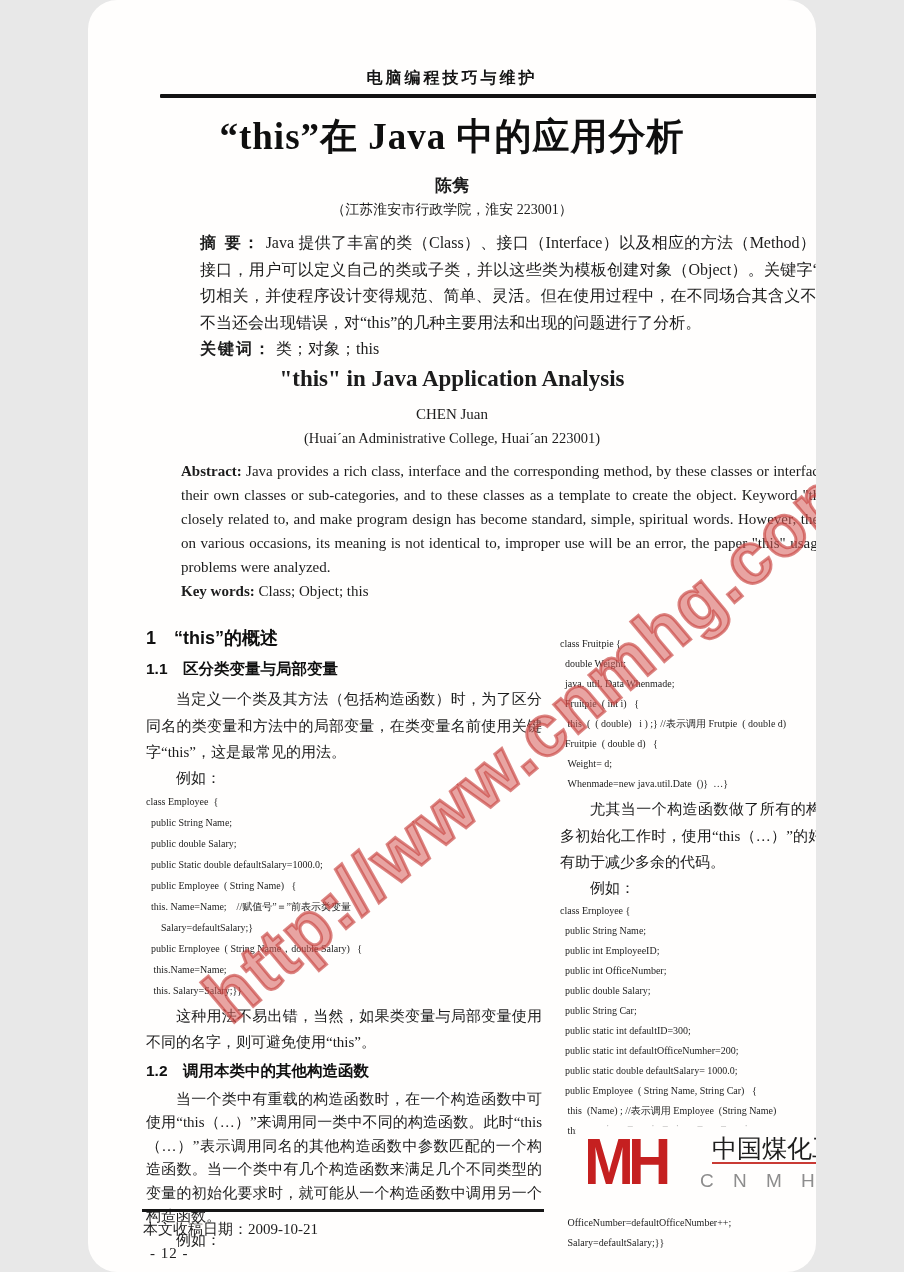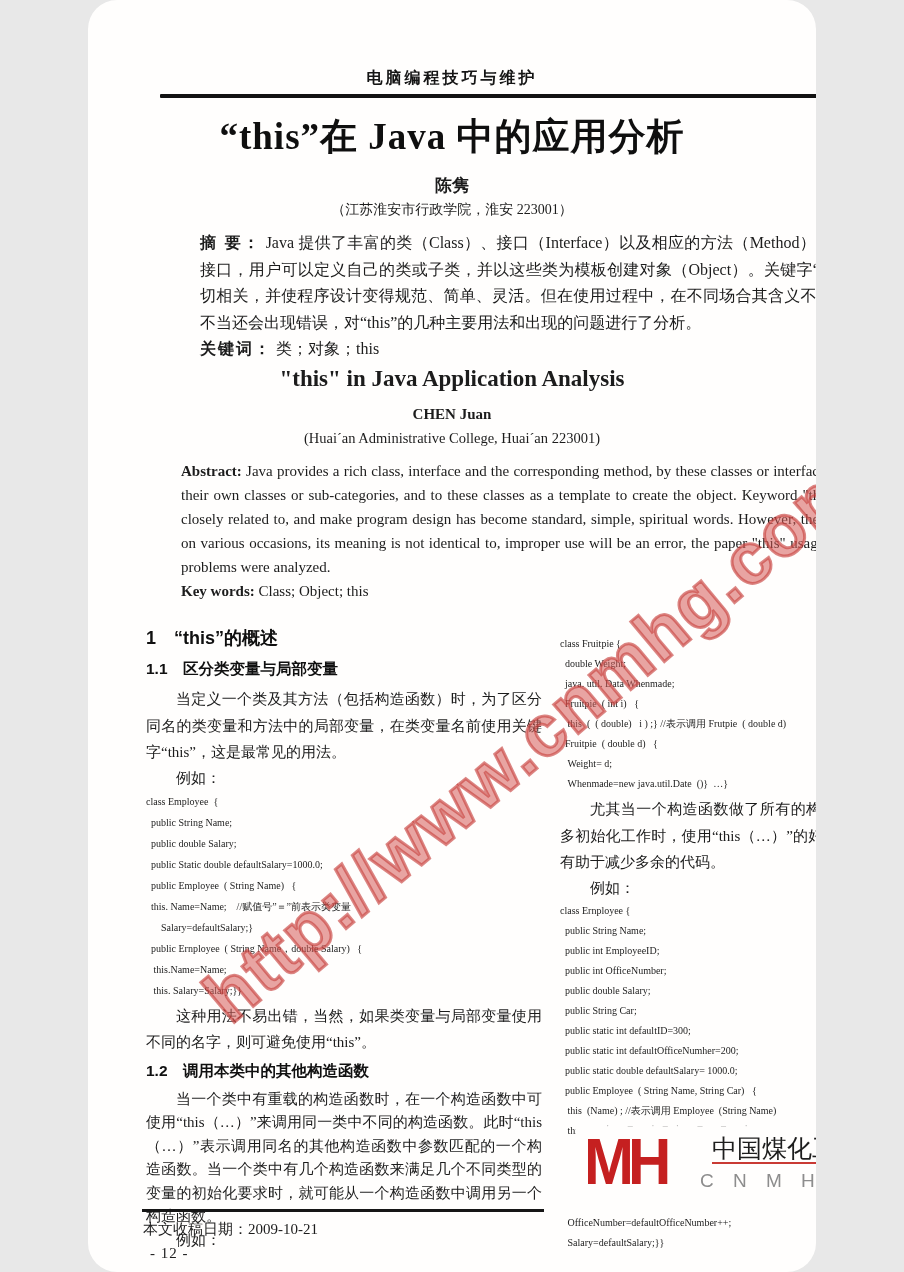--- a/index.html
+++ b/index.html
@@ -18,21 +18,21 @@
     font-family:"Liberation Serif",serif;letter-spacing:1px;}
   .author-cn{top:174px;font-size:17px;font-weight:bold;}
   .affil-cn{top:201px;font-size:14px;}
   
   .abs-cn{top:230px;left:112px;width:730px;font-size:16px;line-height:26px;text-align:justify;}
   .abs-cn .lbl{font-weight:bold;letter-spacing:2px;}
   .kw-cn{margin-top:2px;}
   .kw-cn .lbl{font-weight:bold;}
   
   .title-en{top:366px;font-size:23px;font-weight:bold;font-family:"Liberation Serif",serif;}
-  .author-en{top:406px;font-size:15px;font-weight:bold;}
+  .author-en{top:406px;font-size:15px;font-weight:normal;}
   .affil-en{top:430px;font-size:14.5px;}
   .abs-en{top:459px;left:93px;width:756px;font-size:15px;line-height:24px;text-align:justify;}
   .abs-en .lbl{font-weight:bold;}
   .kw-en{margin-top:1px;}
   
   .col{font-size:15px;line-height:27px;}
   .col-left{top:626px;left:58px;width:396px;}
   .col-right{top:634px;left:472px;width:400px;}
   .h1{font-family:"Liberation Sans",sans-serif;font-weight:bold;font-size:18px;
       line-height:24px;margin:0 0 8px 0;color:#101010;}

